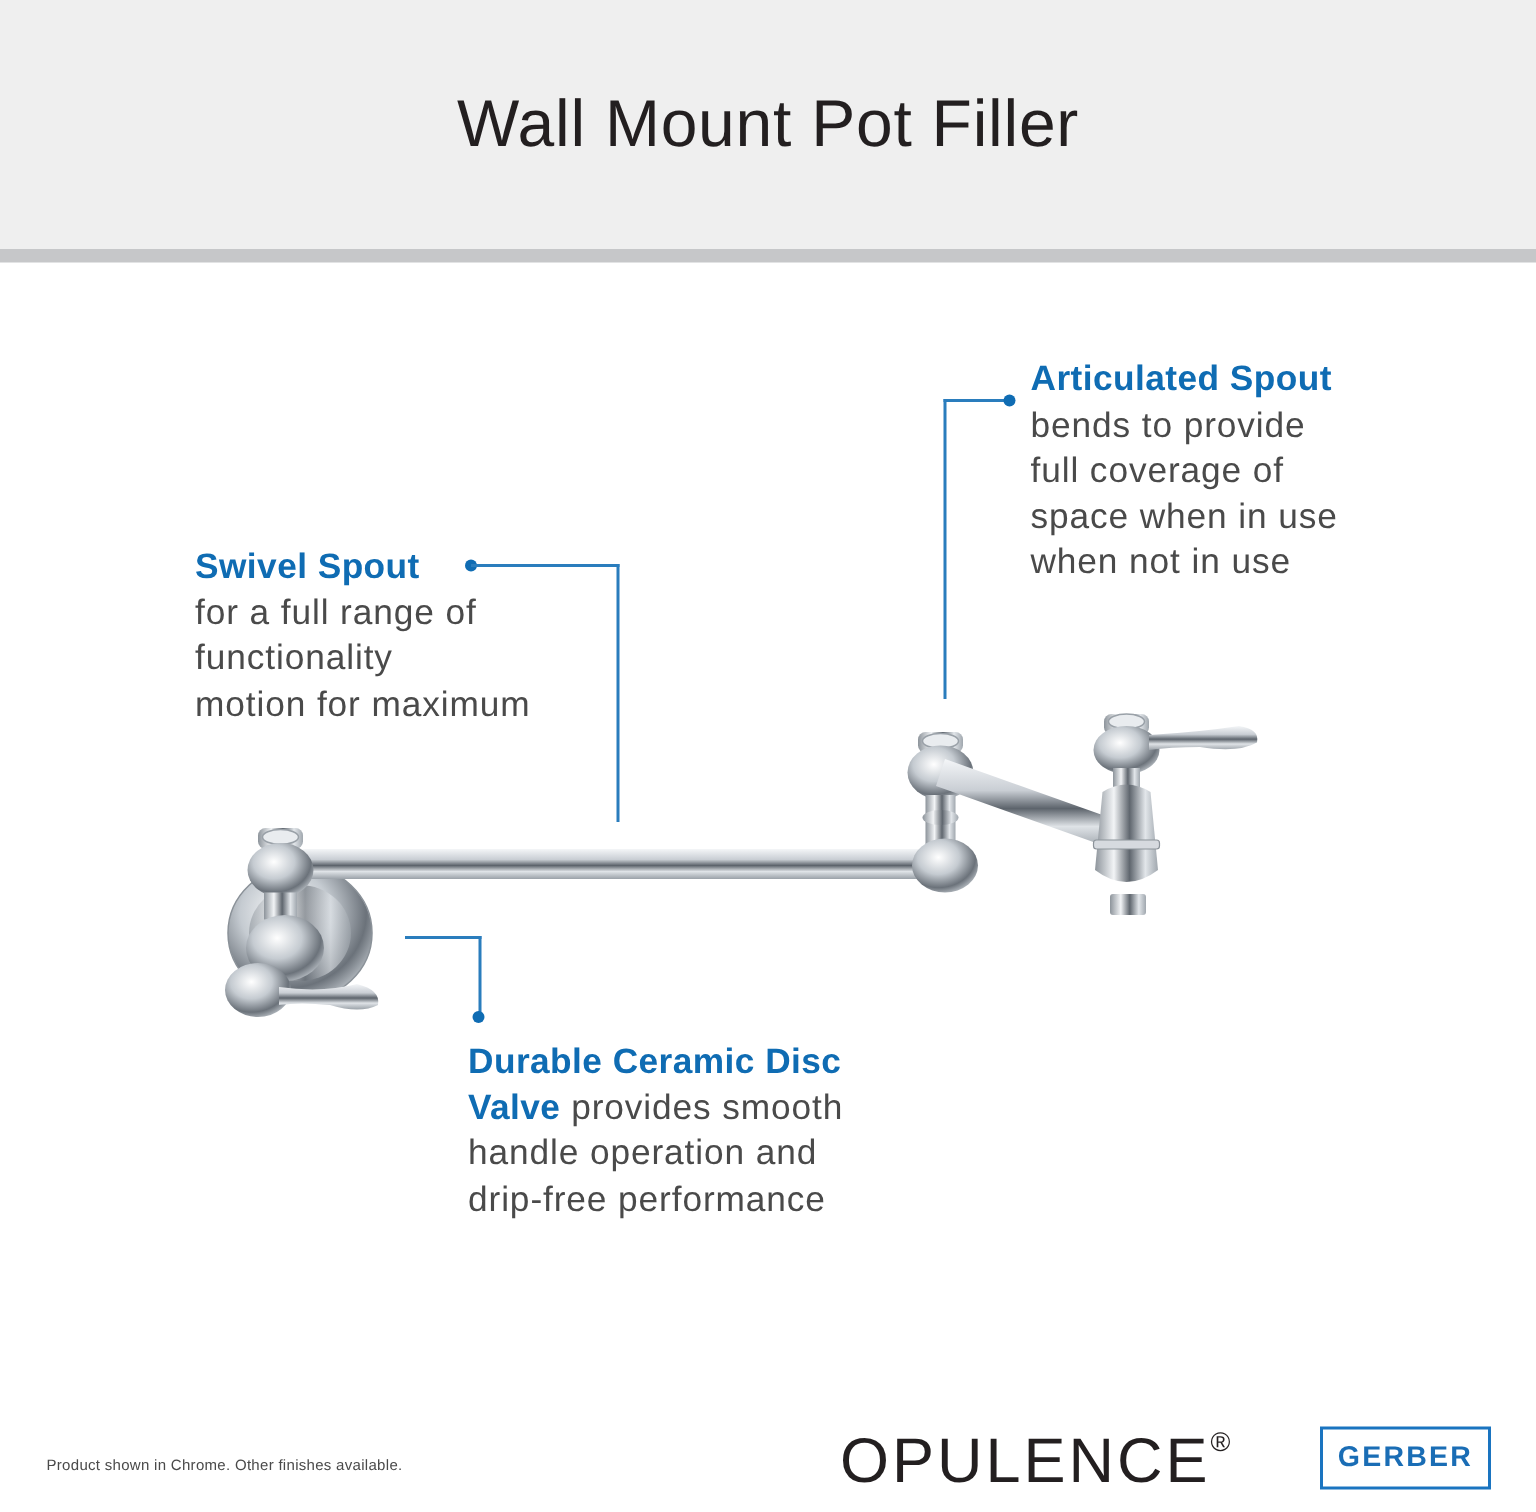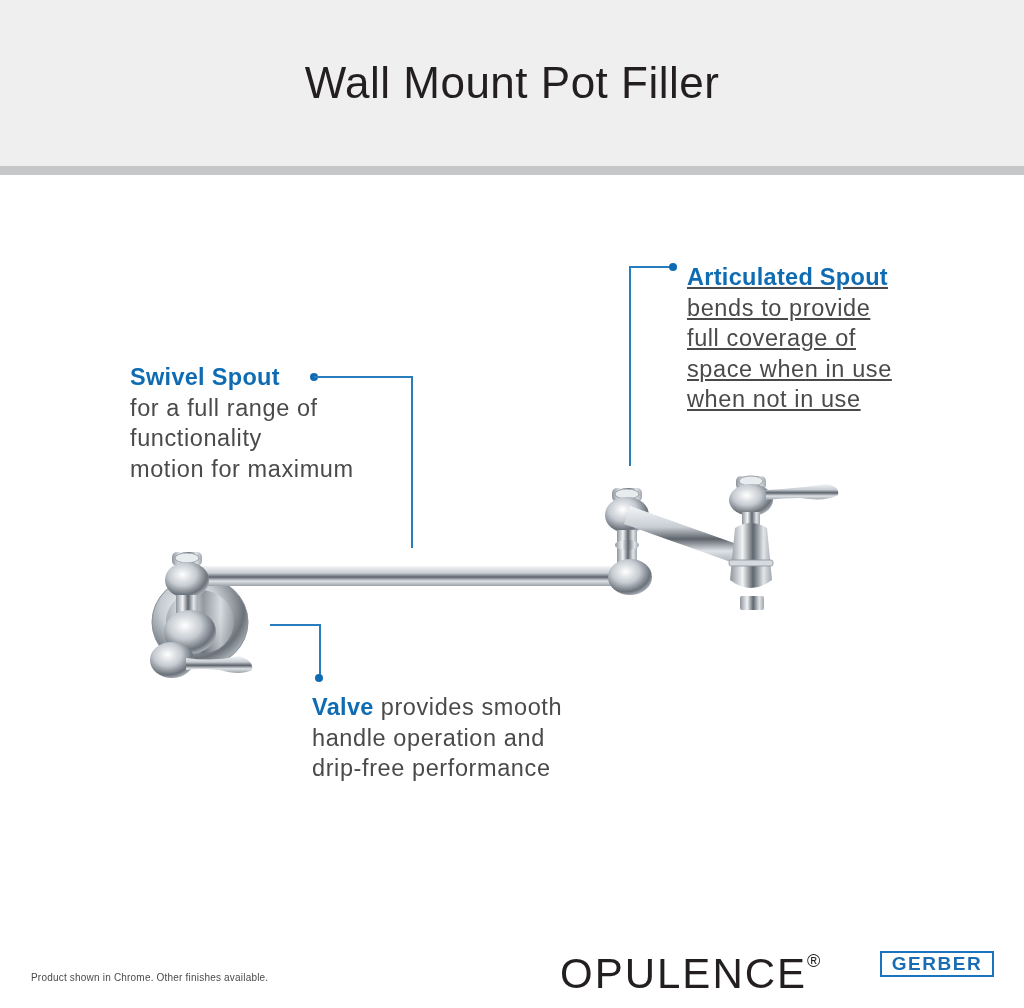--- a/index.html
+++ b/index.html
@@ -6,34 +6,34 @@
   html, body { width: 1024px; height: 1008px; background: #ffffff; overflow: hidden; }
   body { position: relative; font-family: "Liberation Sans", "DejaVu Sans", sans-serif; color: #3a3a3a; }
 
   .header { position: absolute; left: 0; top: 0; width: 1024px; height: 166px; background: #efefef; }
   .header-rule { position: absolute; left: 0; top: 166px; width: 1024px; height: 9px; background: #c6c7c9; }
   .page-title { position: absolute; left: 0; top: 58px; width: 1024px; text-align: center;
     font-size: 44px; font-weight: 300; color: #231f20; letter-spacing: 0.5px; }
 
   .callout { position: absolute; font-size: 23.5px; line-height: 30.5px; color: #4a4a4a; letter-spacing: 0.6px; }
   .callout .hl { color: #0f6cb3; font-weight: bold; letter-spacing: 0.3px; }
-  .callout-articulated { left: 687px; top: 262px; width: 300px; text-decoration: underline; }
+  .callout-articulated { left: 687px; top: 237px; width: 300px; }
   .callout-swivel { left: 130px; top: 362px; width: 300px; }
   .callout-valve { left: 312px; top: 692px; width: 330px; }
 
   .line { position: absolute; background: #2a7dbd; }
   .dot { position: absolute; width: 8px; height: 8px; border-radius: 50%; background: #0f6cb3; }
 
   .product { position: absolute; left: 145px; top: 470px; width: 700px; height: 220px; }
 
   .footer-note { position: absolute; left: 31px; top: 972px; font-size: 10px; color: #4a4a4a; letter-spacing: 0.2px; }
   .brand-opulence { position: absolute; left: 560px; top: 950px; font-size: 42px; font-weight: 300;
     color: #231f20; letter-spacing: 2px; }
   .brand-opulence sup { font-size: 18px; position: relative; top: -6px; letter-spacing: 0; }
-  .brand-gerber { position: absolute; left: 880px; top: 951px; width: 114px; height: 26px;
+  .brand-gerber { position: absolute; left: 880px; top: 951px; width: 114px; height: 42px;
     border: 2px solid #1a74c0; display: flex; align-items: center; justify-content: center;
     font-size: 19px; font-weight: bold; color: #1a6db5; letter-spacing: 1.5px; }
 </style>
 </head>
 <body>
 
 <div class="header"></div>
 <div class="header-rule"></div>
 <h1 class="page-title">Wall Mount Pot Filler</h1>
 
@@ -55,20 +55,21 @@
   <div class="hl">Swivel Spout</div>
   <div>for a full range of</div>
   <div>functionality</div>
   <div>motion for maximum</div>
 </div>
 
 <div class="line" style="left:270px; top:624px; width:51px; height:2px;"></div>
 <div class="line" style="left:319px; top:624px; width:2px; height:52px;"></div>
 <div class="dot" style="left:315px; top:674px;"></div>
 <div class="callout callout-valve">
+  <div class="hl">Durable Ceramic Disc</div>
   <div><span class="hl">Valve</span><span> provides smooth</span></div>
   <div>handle operation and</div>
   <div>drip-free performance</div>
 </div>
 
 <svg class="product" viewBox="145 470 700 220" xmlns="http://www.w3.org/2000/svg">
   <defs>
     <linearGradient id="chromeV" x1="0" y1="0" x2="0" y2="1">
       <stop offset="0" stop-color="#f4f6f8"></stop>
       <stop offset="0.35" stop-color="#c9ced4"></stop>

